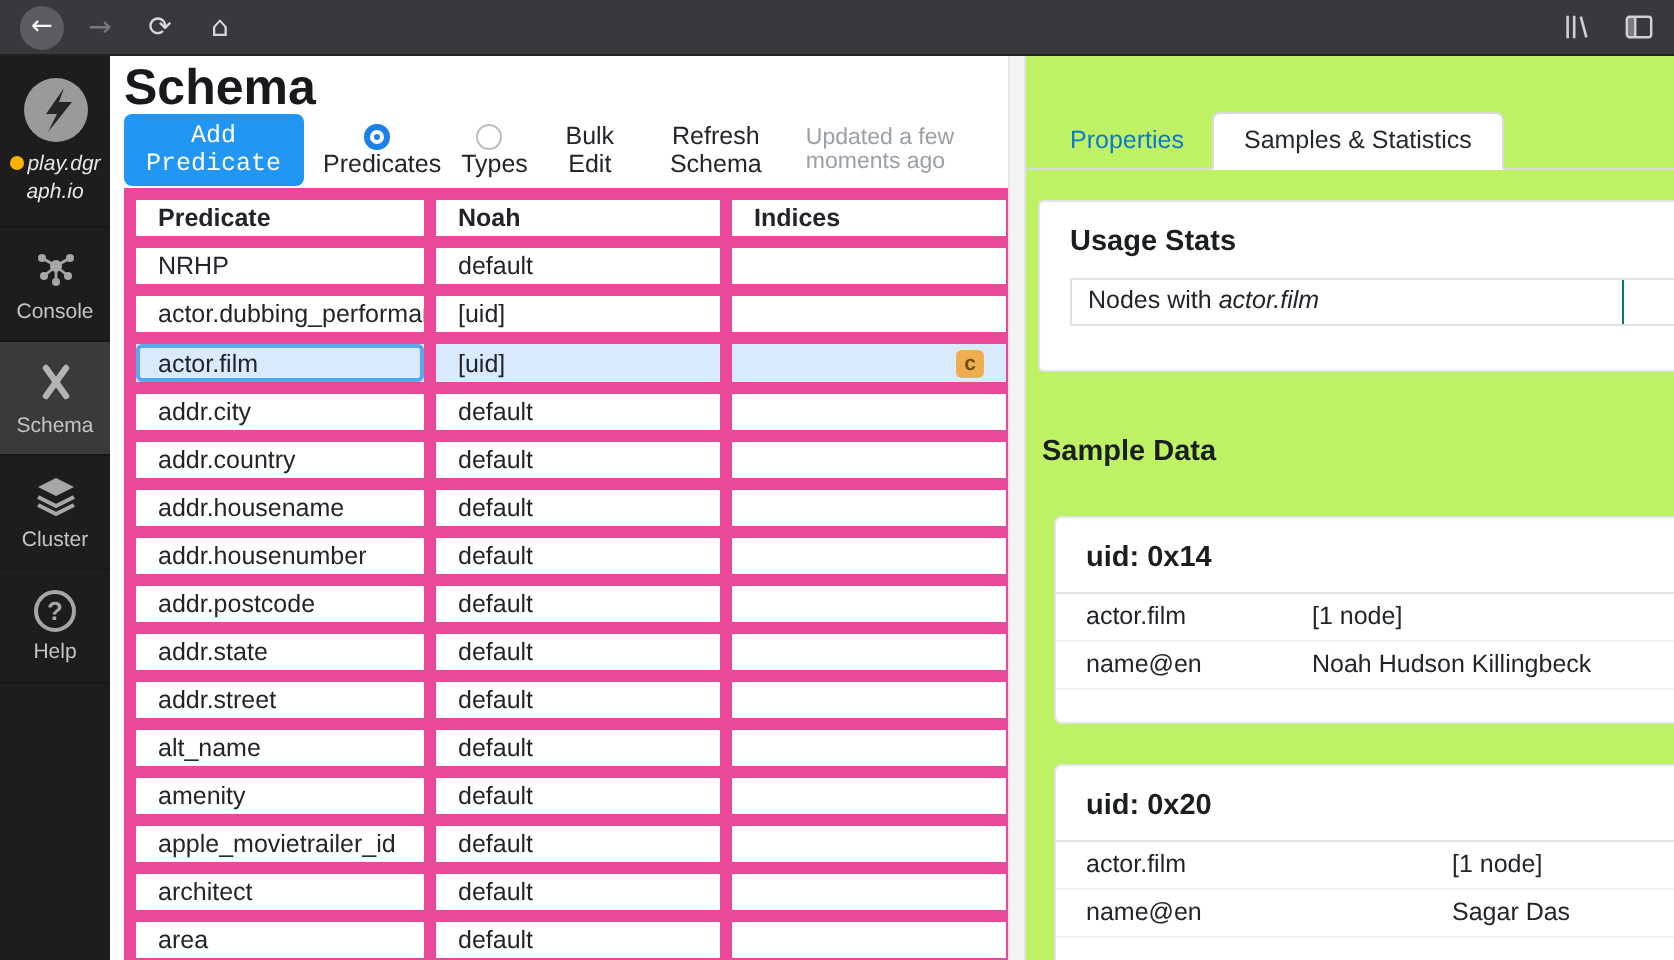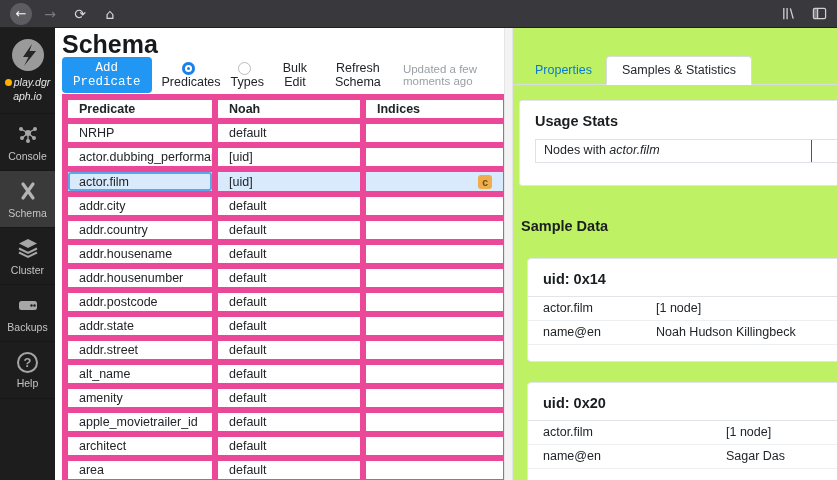--- a/index.html
+++ b/index.html
@@ -178,30 +178,20 @@
     <span>
       <svg width="24" height="24" viewBox="0 0 24 24">
           <path d="M12 3l9 4.5-9 4.5-9-4.5z" fill="#a6a6a6"></path>
           <path d="M3 12.5l9 4.5 9-4.5" fill="none" stroke="#a6a6a6" stroke-width="2"></path>
           <path d="M3 16.5l9 4.5 9-4.5" fill="none" stroke="#a6a6a6" stroke-width="2"></path>
         </svg>
     </span>
     <span class="lbl">Cluster</span>
   </div>
 
-  <div class="side-item item56">
-    <span>
-      <svg width="24" height="24" viewBox="0 0 24 24">
-          <rect x="3" y="8" width="18" height="9" rx="2.5" fill="#a6a6a6"></rect>
-          <circle cx="15.5" cy="12.5" r="1.2" fill="#1d1d1d"></circle>
-          <circle cx="18.5" cy="12.5" r="1.2" fill="#1d1d1d"></circle>
-        </svg>
-    </span>
-    <span class="lbl">Backups</span>
-  </div>
 
   <div class="side-item item56">
     <span class="help-circle">?</span>
     <span class="lbl">Help</span>
   </div>
 </div>
 
 <div class="left-pane">
   <h1 class="title">Schema</h1>
 

